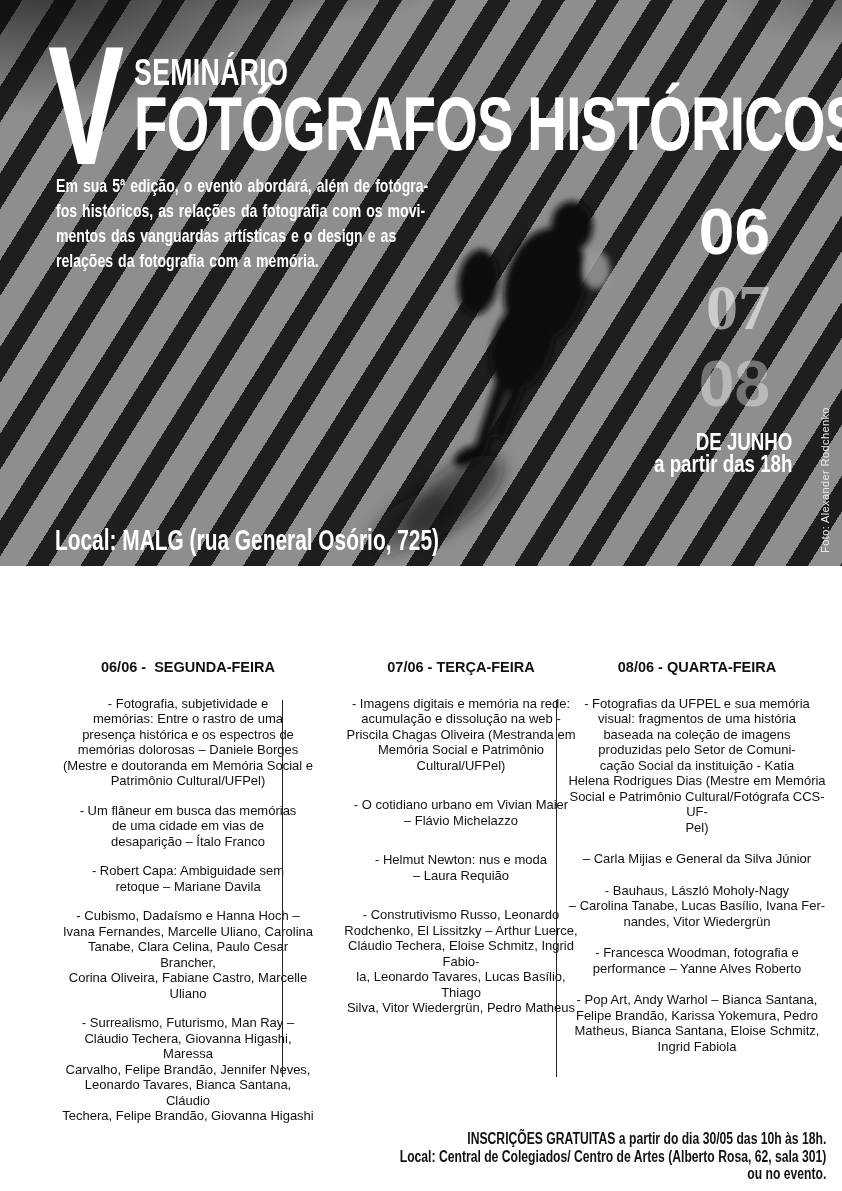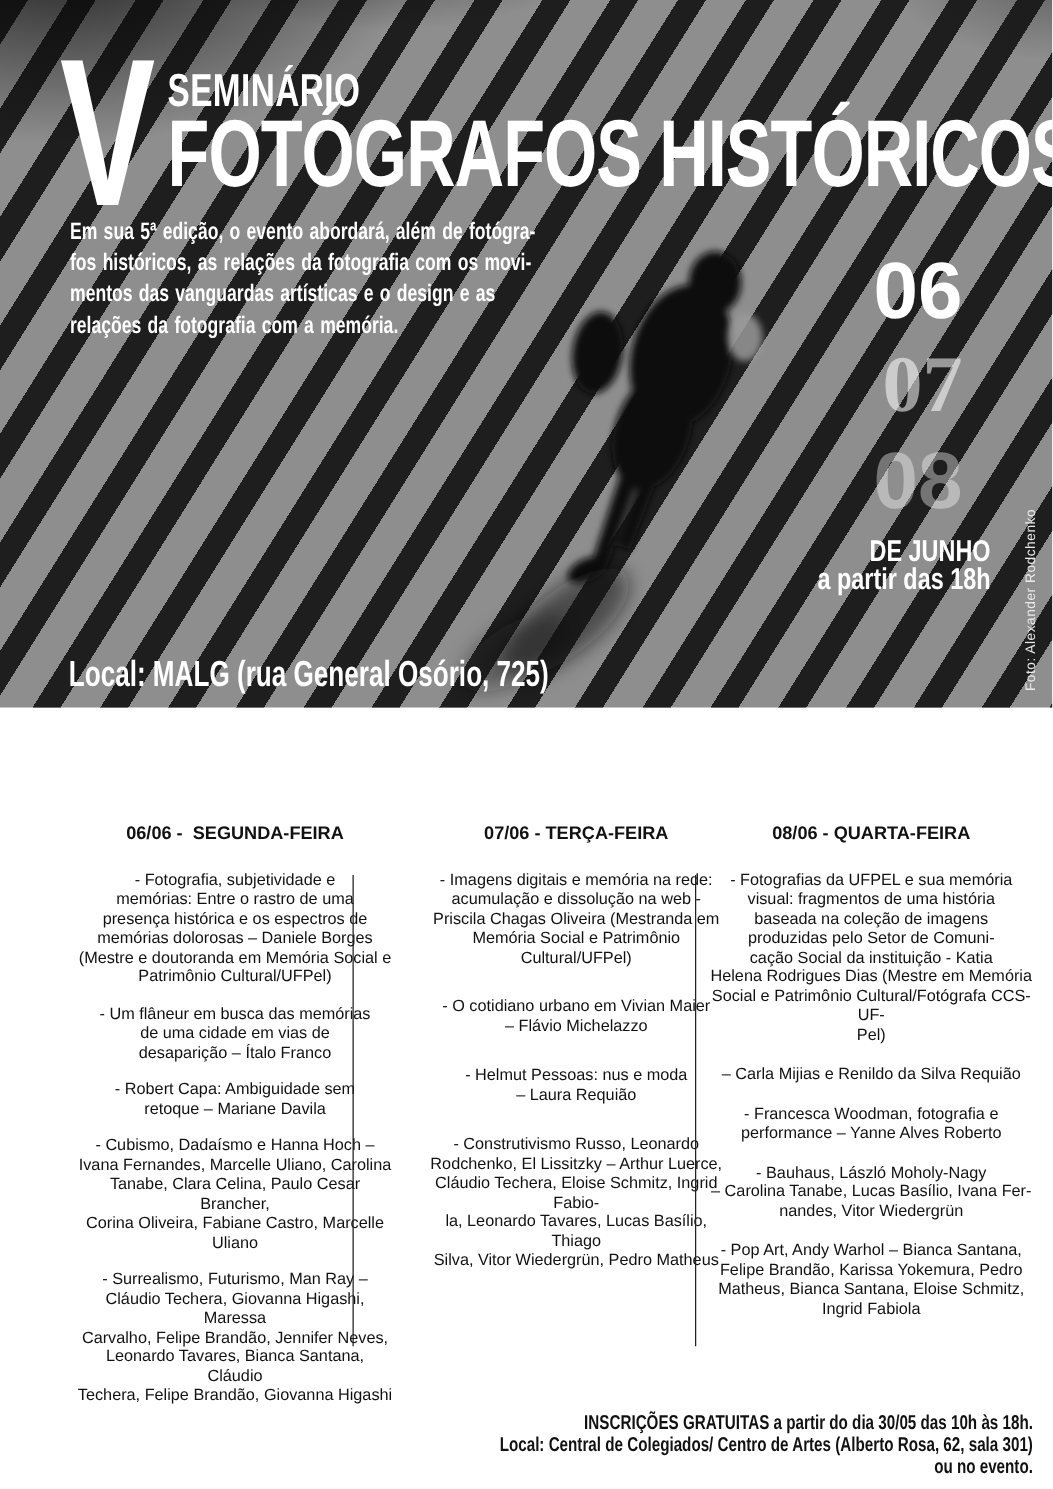--- a/index.html
+++ b/index.html
@@ -173,47 +173,47 @@
   <div class="divider divider-1"></div>
 
   <div class="col col-2">
     <div class="col-header">07/06 - TERÇA-FEIRA</div>
     <div class="item"><b>- Imagens digitais e memória na rede:
 acumulação e dissolução na web -
 </b><span>Priscila Chagas Oliveira (Mestranda em
 Memória Social e Patrimônio Cultural/UFPel)</span></div>
     <div class="item"><b>- O cotidiano urbano em Vivian Maier
 </b><span>– Flávio Michelazzo</span></div>
-    <div class="item"><b>- Helmut Pessoas: nus e moda
+    <div class="item"><b>- Helmut Newton: nus e moda
 </b><span>– Laura Requião</span></div>
     <div class="item"><b>- Construtivismo Russo, Leonardo
 Rodchenko, El Lissitzky – </b><span>Arthur Luerce,
 Cláudio Techera, Eloise Schmitz, Ingrid Fabio-
 la, Leonardo Tavares, Lucas Basílio, Thiago
 Silva, Vitor Wiedergrün, Pedro Matheus</span></div>
   </div>
 
   <div class="divider divider-2"></div>
 
   <div class="col col-3">
     <div class="col-header">08/06 - QUARTA-FEIRA</div>
     <div class="item"><b>- Fotografias da UFPEL e sua memória
 visual: fragmentos de uma história
 baseada na coleção de imagens
 produzidas pelo Setor de Comuni-
 cação Social da instituição - </b><span>Katia
 Helena Rodrigues Dias (Mestre em Memória
 Social e Patrimônio Cultural/Fotógrafa CCS-UF-
 Pel)</span></div>
-    <div class="item"><span>– Carla Mijias e Renildo da Silva Requião</span></div>
-    <div class="item"><b>- Francesca Woodman, fotografia e
-performance – </b><span>Yanne Alves Roberto</span></div>
+    <div class="item"><span>– Carla Mijias e General da Silva Júnior</span></div>
     <div class="item"><b>- Bauhaus, László Moholy-Nagy
 </b><span>– Carolina Tanabe, Lucas Basílio, Ivana Fer-
 nandes, Vitor Wiedergrün</span></div>
+    <div class="item"><b>- Francesca Woodman, fotografia e
+performance – </b><span>Yanne Alves Roberto</span></div>
     <div class="item"><b>- Pop Art, Andy Warhol – </b><span>Bianca Santana,
 Felipe Brandão, Karissa Yokemura, Pedro
 Matheus, Bianca Santana, Eloise Schmitz,
 Ingrid Fabiola</span></div>
   </div>
 
   <div class="footer">INSCRIÇÕES GRATUITAS a partir do dia 30/05 das 10h às 18h.
 Local: Central de Colegiados/ Centro de Artes (Alberto Rosa, 62, sala 301)
 ou no evento.</div>
 

